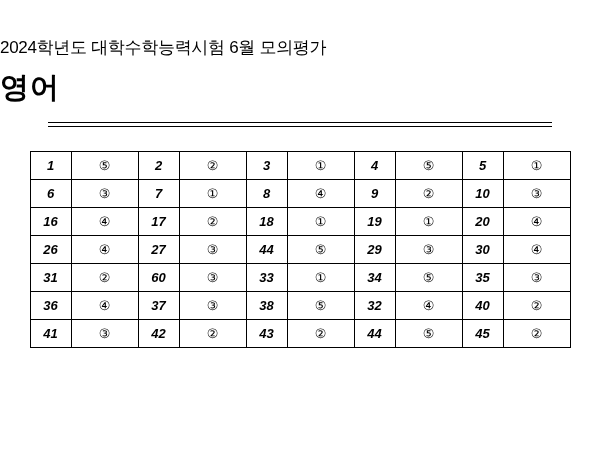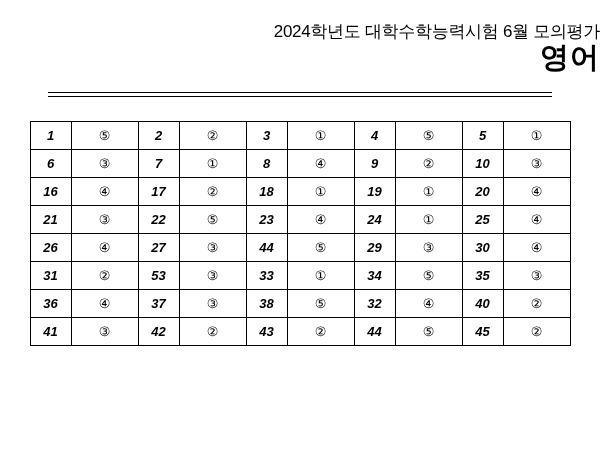--- a/index.html
+++ b/index.html
@@ -14,32 +14,33 @@
     color: #000000;
     overflow: hidden;
   }
   .page {
     width: 600px;
     height: 450px;
     position: relative;
     box-sizing: border-box;
   }
   .header {
-    text-align: right;
-    padding-top: 22px;
+    text-align: left;
+    padding-top: 38px;
   }
   .doc-title {
     font-size: 17px;
     font-weight: normal;
     letter-spacing: -0.3px;
     line-height: 1.2;
   }
   .doc-subject {
     font-size: 29px;
     font-weight: bold;
+    margin-top: 14px;
     letter-spacing: 1px;
     line-height: 1.1;
   }
   .rule-wrap {
     margin-top: 18px;
     padding: 0 48px;
   }
   .rule {
     border-top: 1px solid #000;
     border-bottom: 1px solid #000;
@@ -125,47 +126,35 @@
             <td class="qnum">17</td>
             <td class="ans"><span class="circled">②</span></td>
             <td class="qnum">18</td>
             <td class="ans"><span class="circled">①</span></td>
             <td class="qnum">19</td>
             <td class="ans"><span class="circled">①</span></td>
             <td class="qnum">20</td>
             <td class="ans"><span class="circled">④</span></td>
           </tr>
           <tr>
-            <td class="qnum">21</td>
-            <td class="ans"><span class="circled">③</span></td>
-            <td class="qnum">22</td>
-            <td class="ans"><span class="circled">⑤</span></td>
-            <td class="qnum">23</td>
-            <td class="ans"><span class="circled">④</span></td>
-            <td class="qnum">24</td>
-            <td class="ans"><span class="circled">①</span></td>
-            <td class="qnum">25</td>
-            <td class="ans"><span class="circled">④</span></td>
-          </tr>
-          <tr>
             <td class="qnum">26</td>
             <td class="ans"><span class="circled">④</span></td>
             <td class="qnum">27</td>
             <td class="ans"><span class="circled">③</span></td>
             <td class="qnum">44</td>
             <td class="ans"><span class="circled">⑤</span></td>
             <td class="qnum">29</td>
             <td class="ans"><span class="circled">③</span></td>
             <td class="qnum">30</td>
             <td class="ans"><span class="circled">④</span></td>
           </tr>
           <tr>
             <td class="qnum">31</td>
             <td class="ans"><span class="circled">②</span></td>
-            <td class="qnum">53</td>
+            <td class="qnum">60</td>
             <td class="ans"><span class="circled">③</span></td>
             <td class="qnum">33</td>
             <td class="ans"><span class="circled">①</span></td>
             <td class="qnum">34</td>
             <td class="ans"><span class="circled">⑤</span></td>
             <td class="qnum">35</td>
             <td class="ans"><span class="circled">③</span></td>
           </tr>
           <tr>
             <td class="qnum">36</td>

